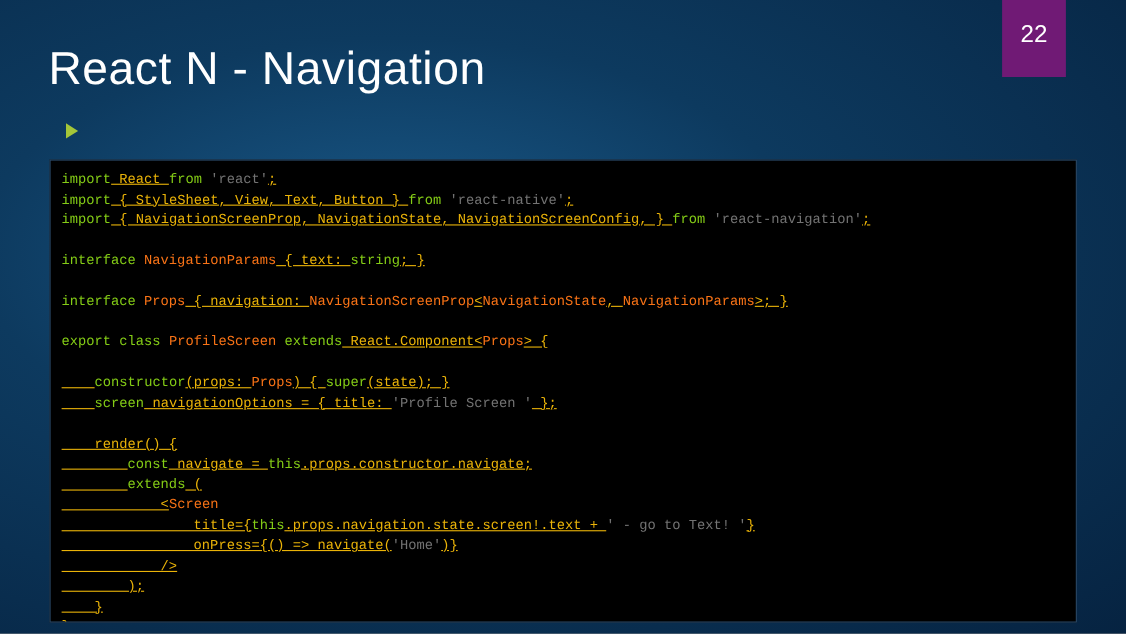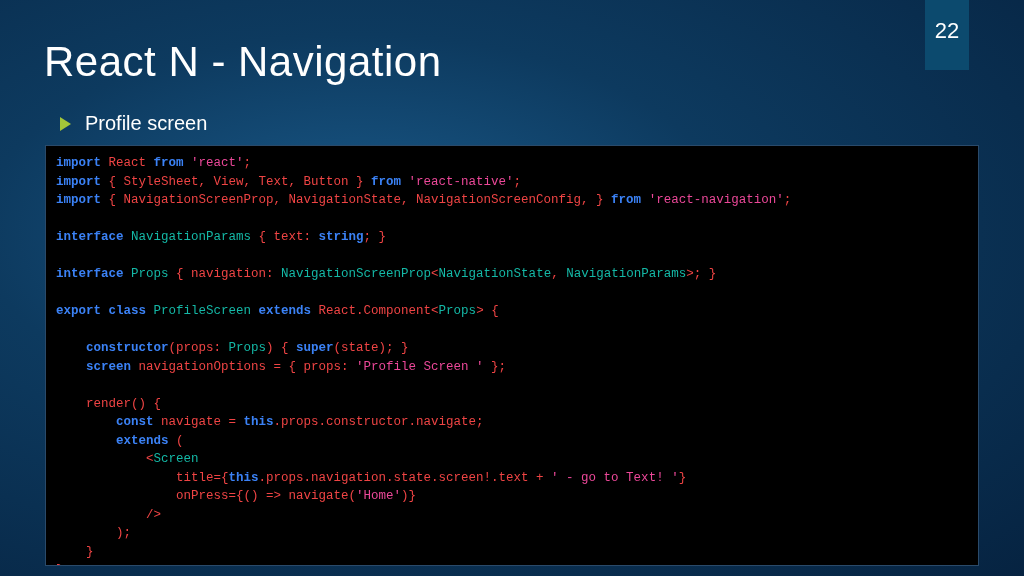--- a/index.html
+++ b/index.html
@@ -7,23 +7,23 @@
   body {
     background: radial-gradient(ellipse at 35% 40%, #1a5a8a 0%, #0d3a5f 40%, #062341 100%);
     font-family: 'Segoe UI', 'Century Gothic', sans-serif;
     color: #fff;
     position: relative;
   }
   .page-number {
     position: absolute;
     top: 0;
     right: 55px;
-    width: 44px;
+    width: 58px;
     height: 70px;
-    background: #0c4a6e;
+    background: #701a75;
     color: #fff;
     font-size: 22px;
     font-weight: 300;
     display: flex;
     align-items: center;
     justify-content: center;
     padding-bottom: 8px;
   }
   .title {
     position: absolute;
@@ -60,49 +60,48 @@
     background: #000;
     border: 1px solid #2a4a6a;
     padding: 8px 10px;
     font-family: 'Consolas', 'Courier New', monospace;
     font-size: 12.5px;
     line-height: 1.48;
     white-space: pre;
     overflow: hidden;
     color: #d4d4d4;
   }
-  .kw   { color: #3b82f6; font-weight: bold; }   
-  .typ  { color: #14b8a6; }   
-  .str  { color: #ec4899; }   
-  .pln  { color: #ef4444; }   
+  .kw   { color: #84cc16; }   
+  .typ  { color: #f97316; }   
+  .str  { color: #737373; }   
+  .pln  { color: #eab308; text-decoration: underline; }   
 </style>
 </head>
 <body>
 
 <div class="page-number">22</div>
 
 <h1 class="title">React N - Navigation</h1>
 
 <div class="bullet-row">
   <div class="bullet-icon"></div>
-  <div class="bullet-text">Profile screen</div>
 </div>
 
 <div class="code-block"><span class="kw">import</span><span class="pln"> React </span><span class="kw">from</span><span class="str"> 'react'</span><span class="pln">;</span>
 <span class="kw">import</span><span class="pln"> { StyleSheet, View, Text, Button } </span><span class="kw">from</span><span class="str"> 'react-native'</span><span class="pln">;</span>
 <span class="kw">import</span><span class="pln"> { NavigationScreenProp, NavigationState, NavigationScreenConfig, } </span><span class="kw">from</span><span class="str"> 'react-navigation'</span><span class="pln">;</span>
 
 <span class="kw">interface</span><span class="typ"> NavigationParams</span><span class="pln"> { text: </span><span class="kw">string</span><span class="pln">; }</span>
 
 <span class="kw">interface</span><span class="typ"> Props</span><span class="pln"> { navigation: </span><span class="typ">NavigationScreenProp</span><span class="pln">&lt;</span><span class="typ">NavigationState</span><span class="pln">, </span><span class="typ">NavigationParams</span><span class="pln">&gt;; }</span>
 
 <span class="kw">export</span><span class="kw"> class</span><span class="typ"> ProfileScreen</span><span class="kw"> extends</span><span class="pln"> React.Component&lt;</span><span class="typ">Props</span><span class="pln">&gt; {</span>
 
 <span class="pln">    </span><span class="kw">constructor</span><span class="pln">(props: </span><span class="typ">Props</span><span class="pln">) { </span><span class="kw">super</span><span class="pln">(state); }</span>
-<span class="pln">    </span><span class="kw">screen</span><span class="pln"> navigationOptions = { props: </span><span class="str">'Profile Screen '</span><span class="pln"> };</span>
+<span class="pln">    </span><span class="kw">screen</span><span class="pln"> navigationOptions = { title: </span><span class="str">'Profile Screen '</span><span class="pln"> };</span>
 
 <span class="pln">    render() {</span>
 <span class="pln">        </span><span class="kw">const</span><span class="pln"> navigate = </span><span class="kw">this</span><span class="pln">.props.constructor.navigate;</span>
 <span class="pln">        </span><span class="kw">extends</span><span class="pln"> (</span>
 <span class="pln">            &lt;</span><span class="typ">Screen</span>
 <span class="pln">                title={</span><span class="kw">this</span><span class="pln">.props.navigation.state.screen!.text + </span><span class="str">' - go to Text! '</span><span class="pln">}</span>
 <span class="pln">                onPress={() =&gt; navigate(</span><span class="str">'Home'</span><span class="pln">)}</span>
 <span class="pln">            /&gt;</span>
 <span class="pln">        );</span>
 <span class="pln">    }</span>

